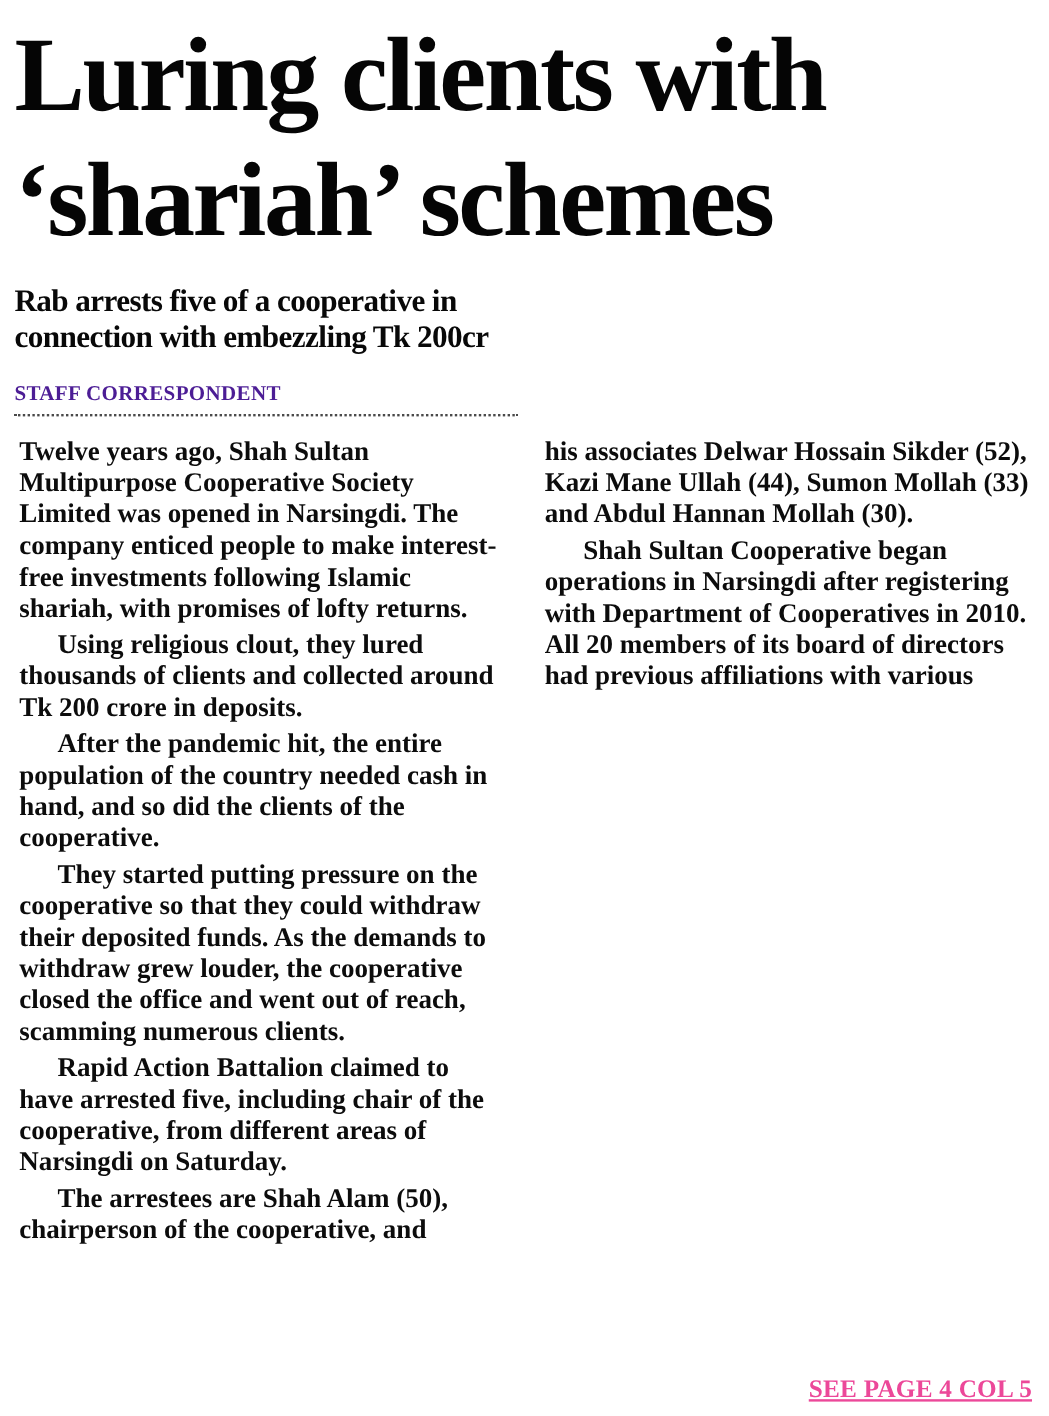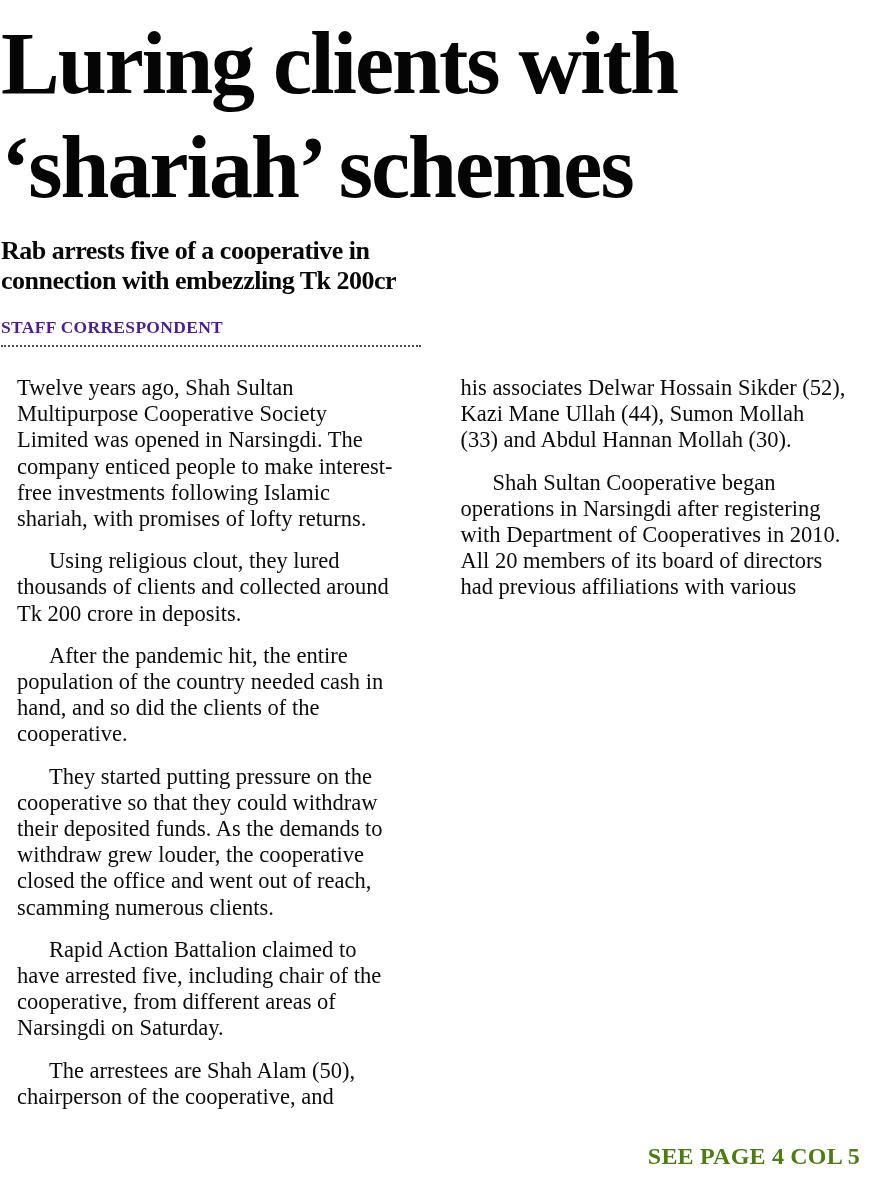--- a/index.html
+++ b/index.html
@@ -6,21 +6,21 @@
     margin: 0;
     padding: 0;
     background: #ffffff;
   }
   .page {
     position: relative;
     width: 874px;
     height: 1180px;
     background: #ffffff;
     box-sizing: border-box;
-    padding: 12px 12px 8px 1px;
+    padding: 12px 12px 8px 12px;
     overflow: hidden;
     font-family: "Liberation Serif", serif;
     color: #0a0a0a;
   }
   .headline {
     font-size: 88px;
     line-height: 1.18;
     font-weight: 700;
     letter-spacing: -2px;
     color: #050505;
@@ -54,34 +54,36 @@
     gap: 26px;
   }
   .col {
     width: 420px;
     font-size: 22.5px;
     line-height: 1.165;
     color: #0c0c0c;
     text-align: left;
   }
   .col p {
-    margin: 16px;
+    margin: 4px;
     padding: 0;
+    font-weight: bold;
   }
   .col p.indent {
     text-indent: 32px;
   }
   .jump-line {
     position: absolute;
     right: 14px;
     bottom: 10px;
-    font-size: 24px;
+    font-size: 21px;
     font-weight: 700;
     letter-spacing: 0.2px;
-    color: #4d7c0f;
+    color: #ec4899;
+    text-decoration: underline;
   }
 </style>
 </head>
 <body>
 
 <div class="page">
 
   <h1 class="headline">
     <span class="hl-line">Luring clients with</span>
     <span class="hl-line">‘shariah’ schemes</span>

